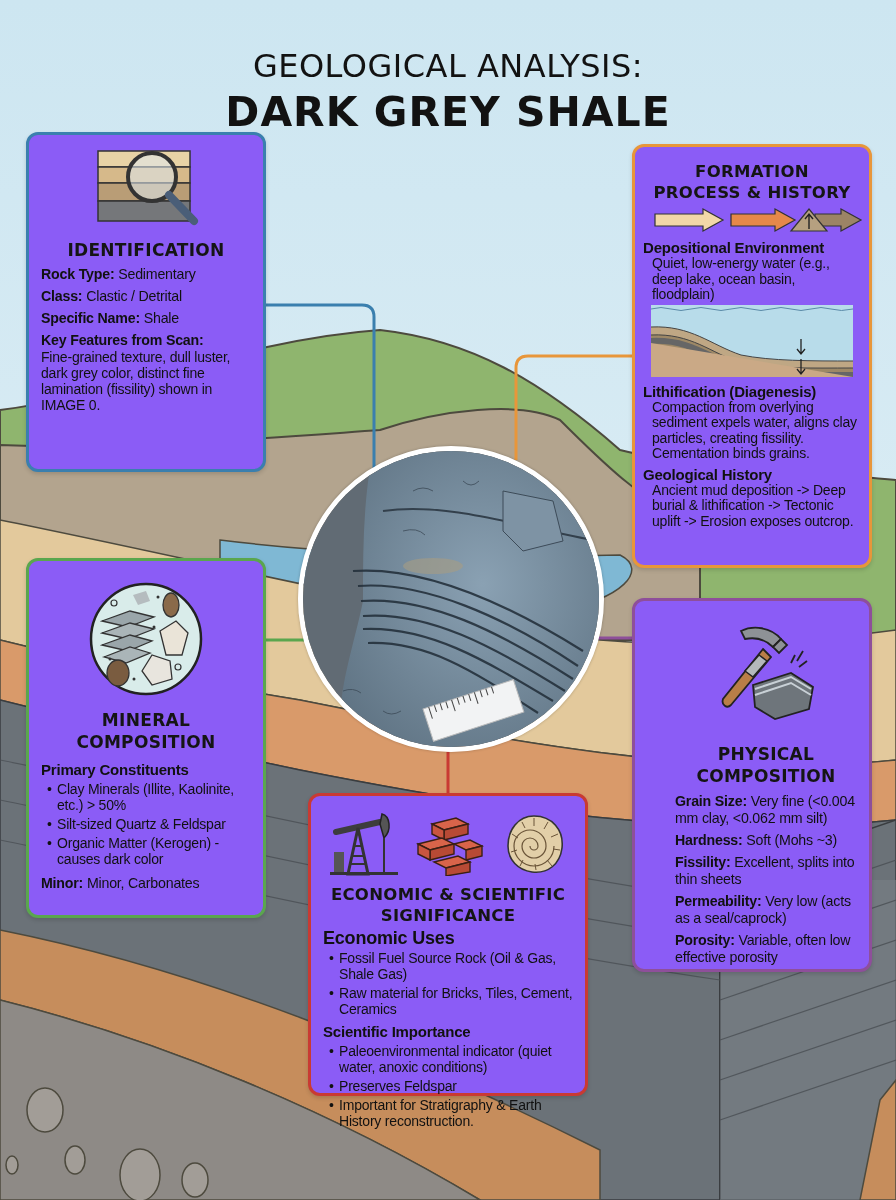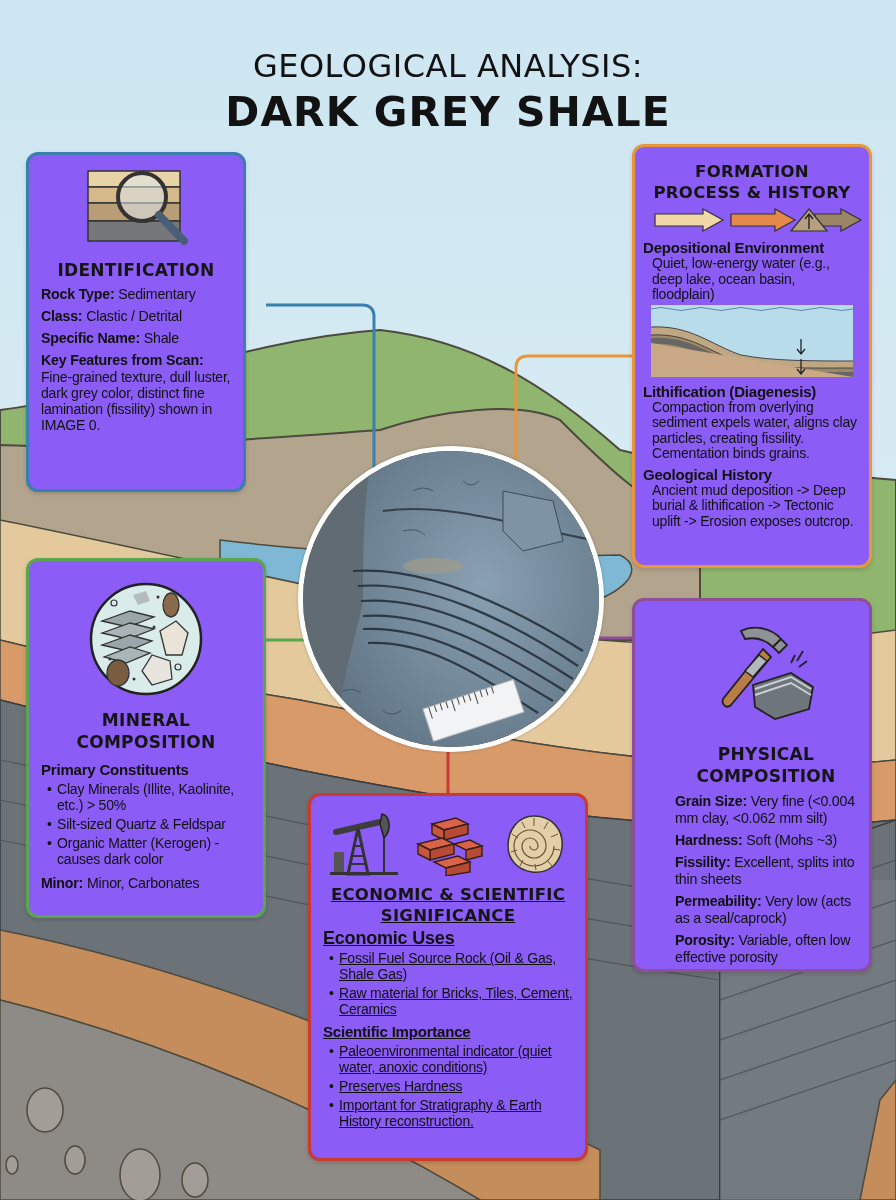--- a/index.html
+++ b/index.html
@@ -81,21 +81,21 @@
   <path d="M266 640 L310 640" stroke="#5aa64e" stroke-width="3" fill="none"></path>
   <path d="M594 638 L632 638" stroke="#8e4f9a" stroke-width="3" fill="none"></path>
   <path d="M448 752 L448 793" stroke="#c93a33" stroke-width="3" fill="none"></path>
 </svg>
 
 <div class="title">
   <div class="t1">GEOLOGICAL ANALYSIS:</div>
   <div class="t2">DARK GREY SHALE</div>
 </div>
 
-<div class="card" style="left:26px; top:152px; width:220px; height:340px; border-color:#3a7fae;">
+<div class="card" style="left:26px; top:132px; width:240px; height:340px; border-color:#3a7fae;">
   <svg class="icon-box" width="140" height="84" viewBox="0 0 140 84" style="margin-top:4px;">
     <rect x="22" y="4" width="92" height="16" fill="#e8d3a6" stroke="#333" stroke-width="1.5"></rect>
     <rect x="22" y="20" width="92" height="16" fill="#d6b98a" stroke="#333" stroke-width="1.5"></rect>
     <rect x="22" y="36" width="92" height="18" fill="#b99d76" stroke="#333" stroke-width="1.5"></rect>
     <rect x="22" y="54" width="92" height="20" fill="#75777a" stroke="#333" stroke-width="1.5"></rect>
     <circle cx="76" cy="30" r="24" fill="#dfe9f0" fill-opacity="0.55" stroke="#333" stroke-width="4"></circle>
     <line x1="93" y1="48" x2="118" y2="74" stroke="#4a5e78" stroke-width="8" stroke-linecap="round"></line>
   </svg>
   <h2 style="margin-top:8px;">IDENTIFICATION</h2>
   <div class="row"><b>Rock Type:</b> <span>Sedimentary</span></div>
@@ -234,21 +234,21 @@
     <span>PHYSICAL</span><br>
     <span>COMPOSITION</span>
   </h2>
   <div class="row" style="margin-top:6px;"><b>Grain Size:</b> <span>Very fine (&lt;0.004 mm clay, &lt;0.062 mm silt)</span></div>
   <div class="row"><b>Hardness:</b> <span>Soft (Mohs ~3)</span></div>
   <div class="row"><b>Fissility:</b> <span>Excellent, splits into thin sheets</span></div>
   <div class="row"><b>Permeability:</b> <span>Very low (acts as a seal/caprock)</span></div>
   <div class="row"><b>Porosity:</b> <span>Variable, often low effective porosity</span></div>
 </div>
 
-<div class="card" style="left:308px; top:793px; width:280px; height:368px; border-color:#c93a33;text-decoration:underline;">
+<div class="card" style="left:308px; top:793px; width:280px; height:303px; border-color:#c93a33;">
   <div style="display:flex; justify-content:space-around; align-items:flex-end; margin-top:6px; height:66px;">
     <svg width="68" height="64" viewBox="0 0 68 64">
       <path d="M6 20 L50 10" stroke="#3d3d3d" stroke-width="6" stroke-linecap="round"></path>
       <path d="M52 2 C60 4 62 18 54 26 L50 12 Z" fill="#555" stroke="#222" stroke-width="1.5"></path>
       <path d="M54 26 L54 62" stroke="#333" stroke-width="2"></path>
       <path d="M18 62 L28 16 L38 62 Z" fill="none" stroke="#333" stroke-width="3"></path>
       <path d="M22 44 L34 44 M24 34 L32 34 M21 52 L35 52" stroke="#333" stroke-width="2"></path>
       <rect x="4" y="40" width="10" height="20" fill="#555"></rect>
       <rect x="0" y="60" width="68" height="3" fill="#333"></rect>
     </svg>
@@ -288,16 +288,16 @@
     <span>SIGNIFICANCE</span>
   </h2>
   <div class="sub" style="font-size:18px; margin-top:4px;">Economic Uses</div>
   <ul class="bul">
     <li>Fossil Fuel Source Rock (Oil &amp; Gas, Shale Gas)</li>
     <li>Raw material for Bricks, Tiles, Cement, Ceramics</li>
   </ul>
   <div class="sub" style="font-size:15px; margin-top:6px;">Scientific Importance</div>
   <ul class="bul">
     <li>Paleoenvironmental indicator (quiet water, anoxic conditions)</li>
-    <li>Preserves Hardness</li>
+    <li>Preserves Feldspar</li>
     <li>Important for Stratigraphy &amp; Earth History reconstruction.</li>
   </ul>
 </div>
 
 </body></html>

